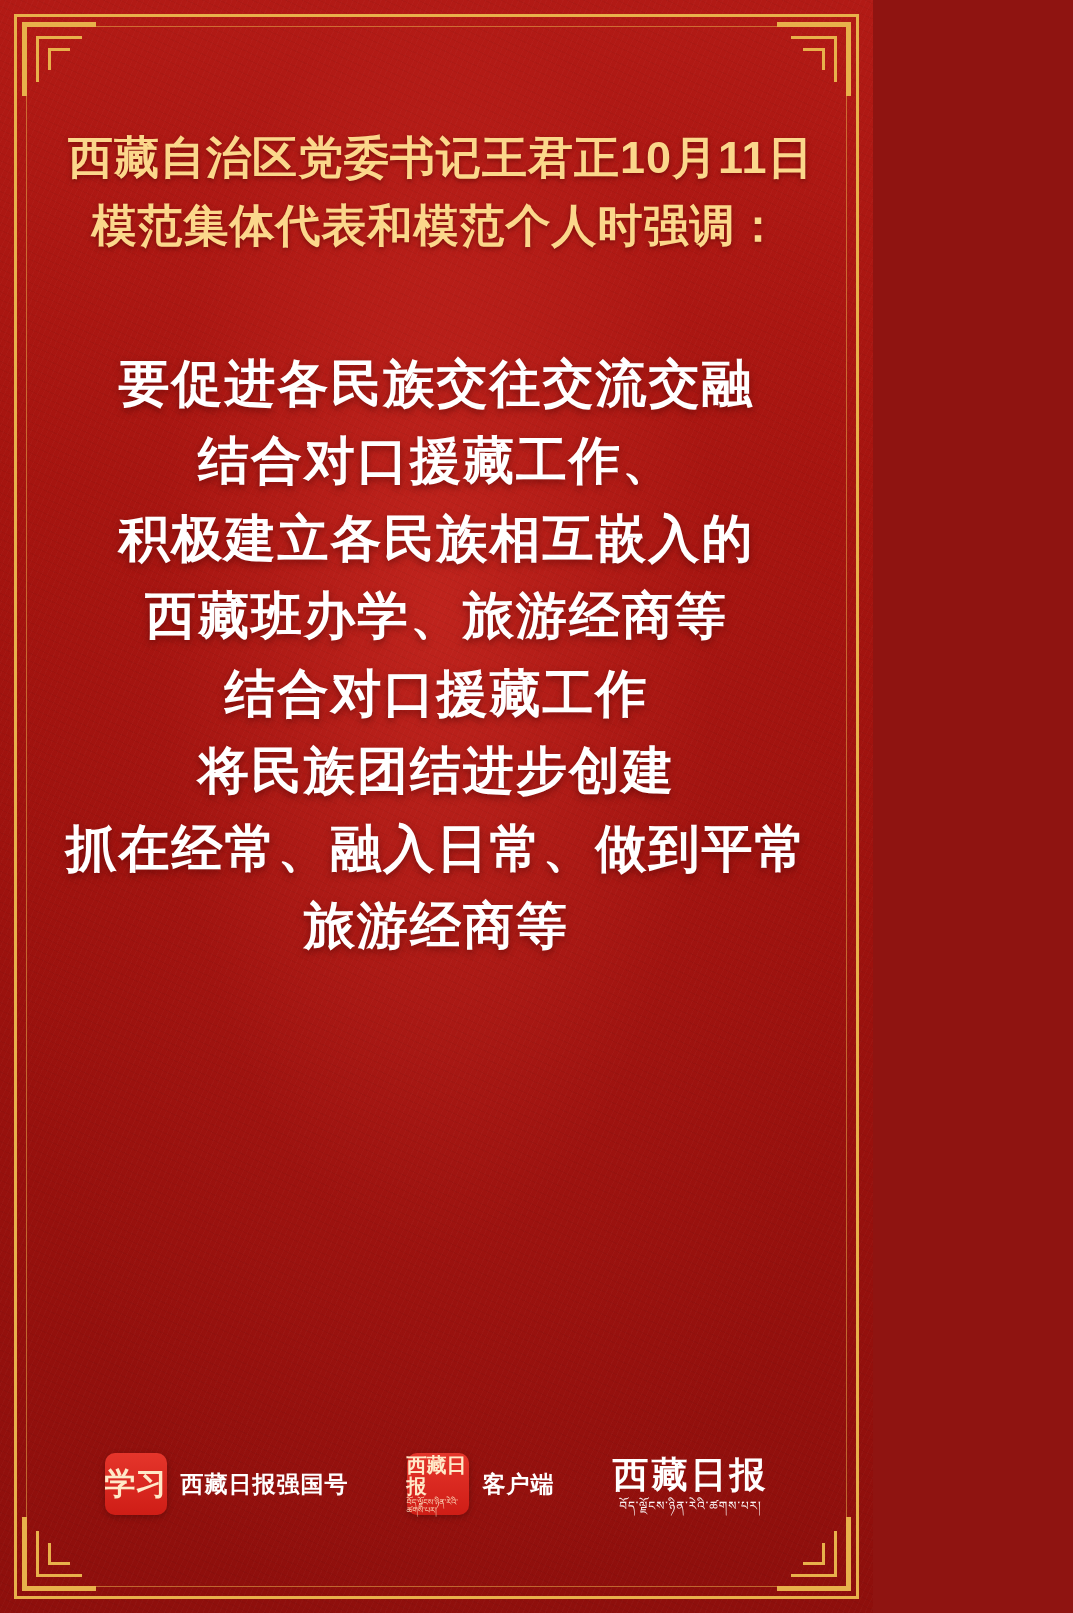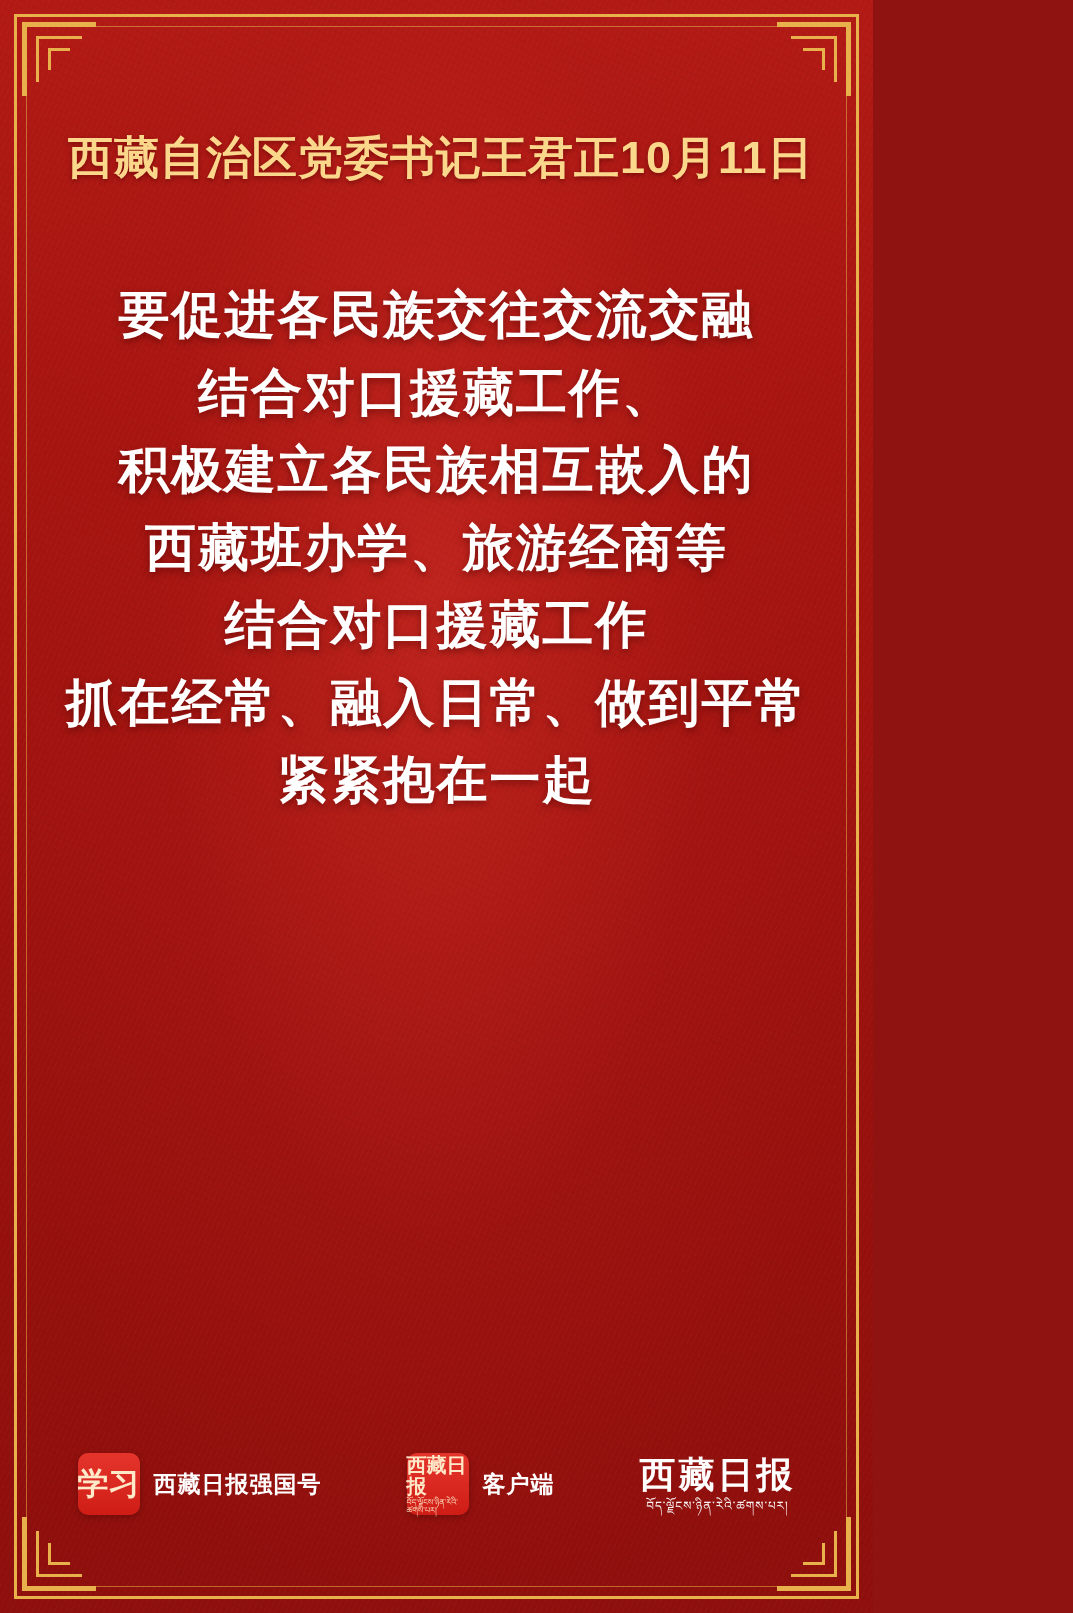--- a/index.html
+++ b/index.html
@@ -115,21 +115,21 @@
     display: flex;
     align-items: center;
     justify-content: center;
     gap: 8px;
   }
   .brand {
     display: flex;
     align-items: center;
     gap: 14px;
   }
-  .brand + .brand { margin-left: 77px; }
+  .brand + .brand { margin-left: 50px; }
 
   .logo-sq {
     width: 62px;
     height: 62px;
     border-radius: 10px;
     background: linear-gradient(180deg, #e5352b 0%, #cf1d16 100%);
     color: #ffe9c8;
     display: flex;
     align-items: center;
     justify-content: center;
@@ -218,30 +218,32 @@
     <span class="h2"></span>
       <span class="v2"></span>
     <span class="h3"></span>
       <span class="v3"></span>
   </div>
 
   <div class="content">
 
     <div class="headline">
       <span class="hl-line">西藏自治区党委书记王君正10月11日</span>
+      <span class="hl-line">模范集体代表和模范个人时强调：</span>
     </div>
 
     <div class="quote">
       <span class="q-line">要促进各民族交往交流交融</span>
       <span class="q-line">结合对口援藏工作、</span>
       <span class="q-line">积极建立各民族相互嵌入的</span>
       <span class="q-line">西藏班办学、旅游经商等</span>
       <span class="q-line">结合对口援藏工作</span>
+      <span class="q-line">将民族团结进步创建</span>
       <span class="q-line">抓在经常、融入日常、做到平常</span>
-      <span class="q-line">紧紧抱在一起</span>
+      <span class="q-line">旅游经商等</span>
     </div>
 
     <div class="footer">
 
       <div class="brand">
         <div class="logo-sq">学习</div>
         <div class="brand-label">西藏日报强国号</div>
       </div>
 
       <div class="brand">

